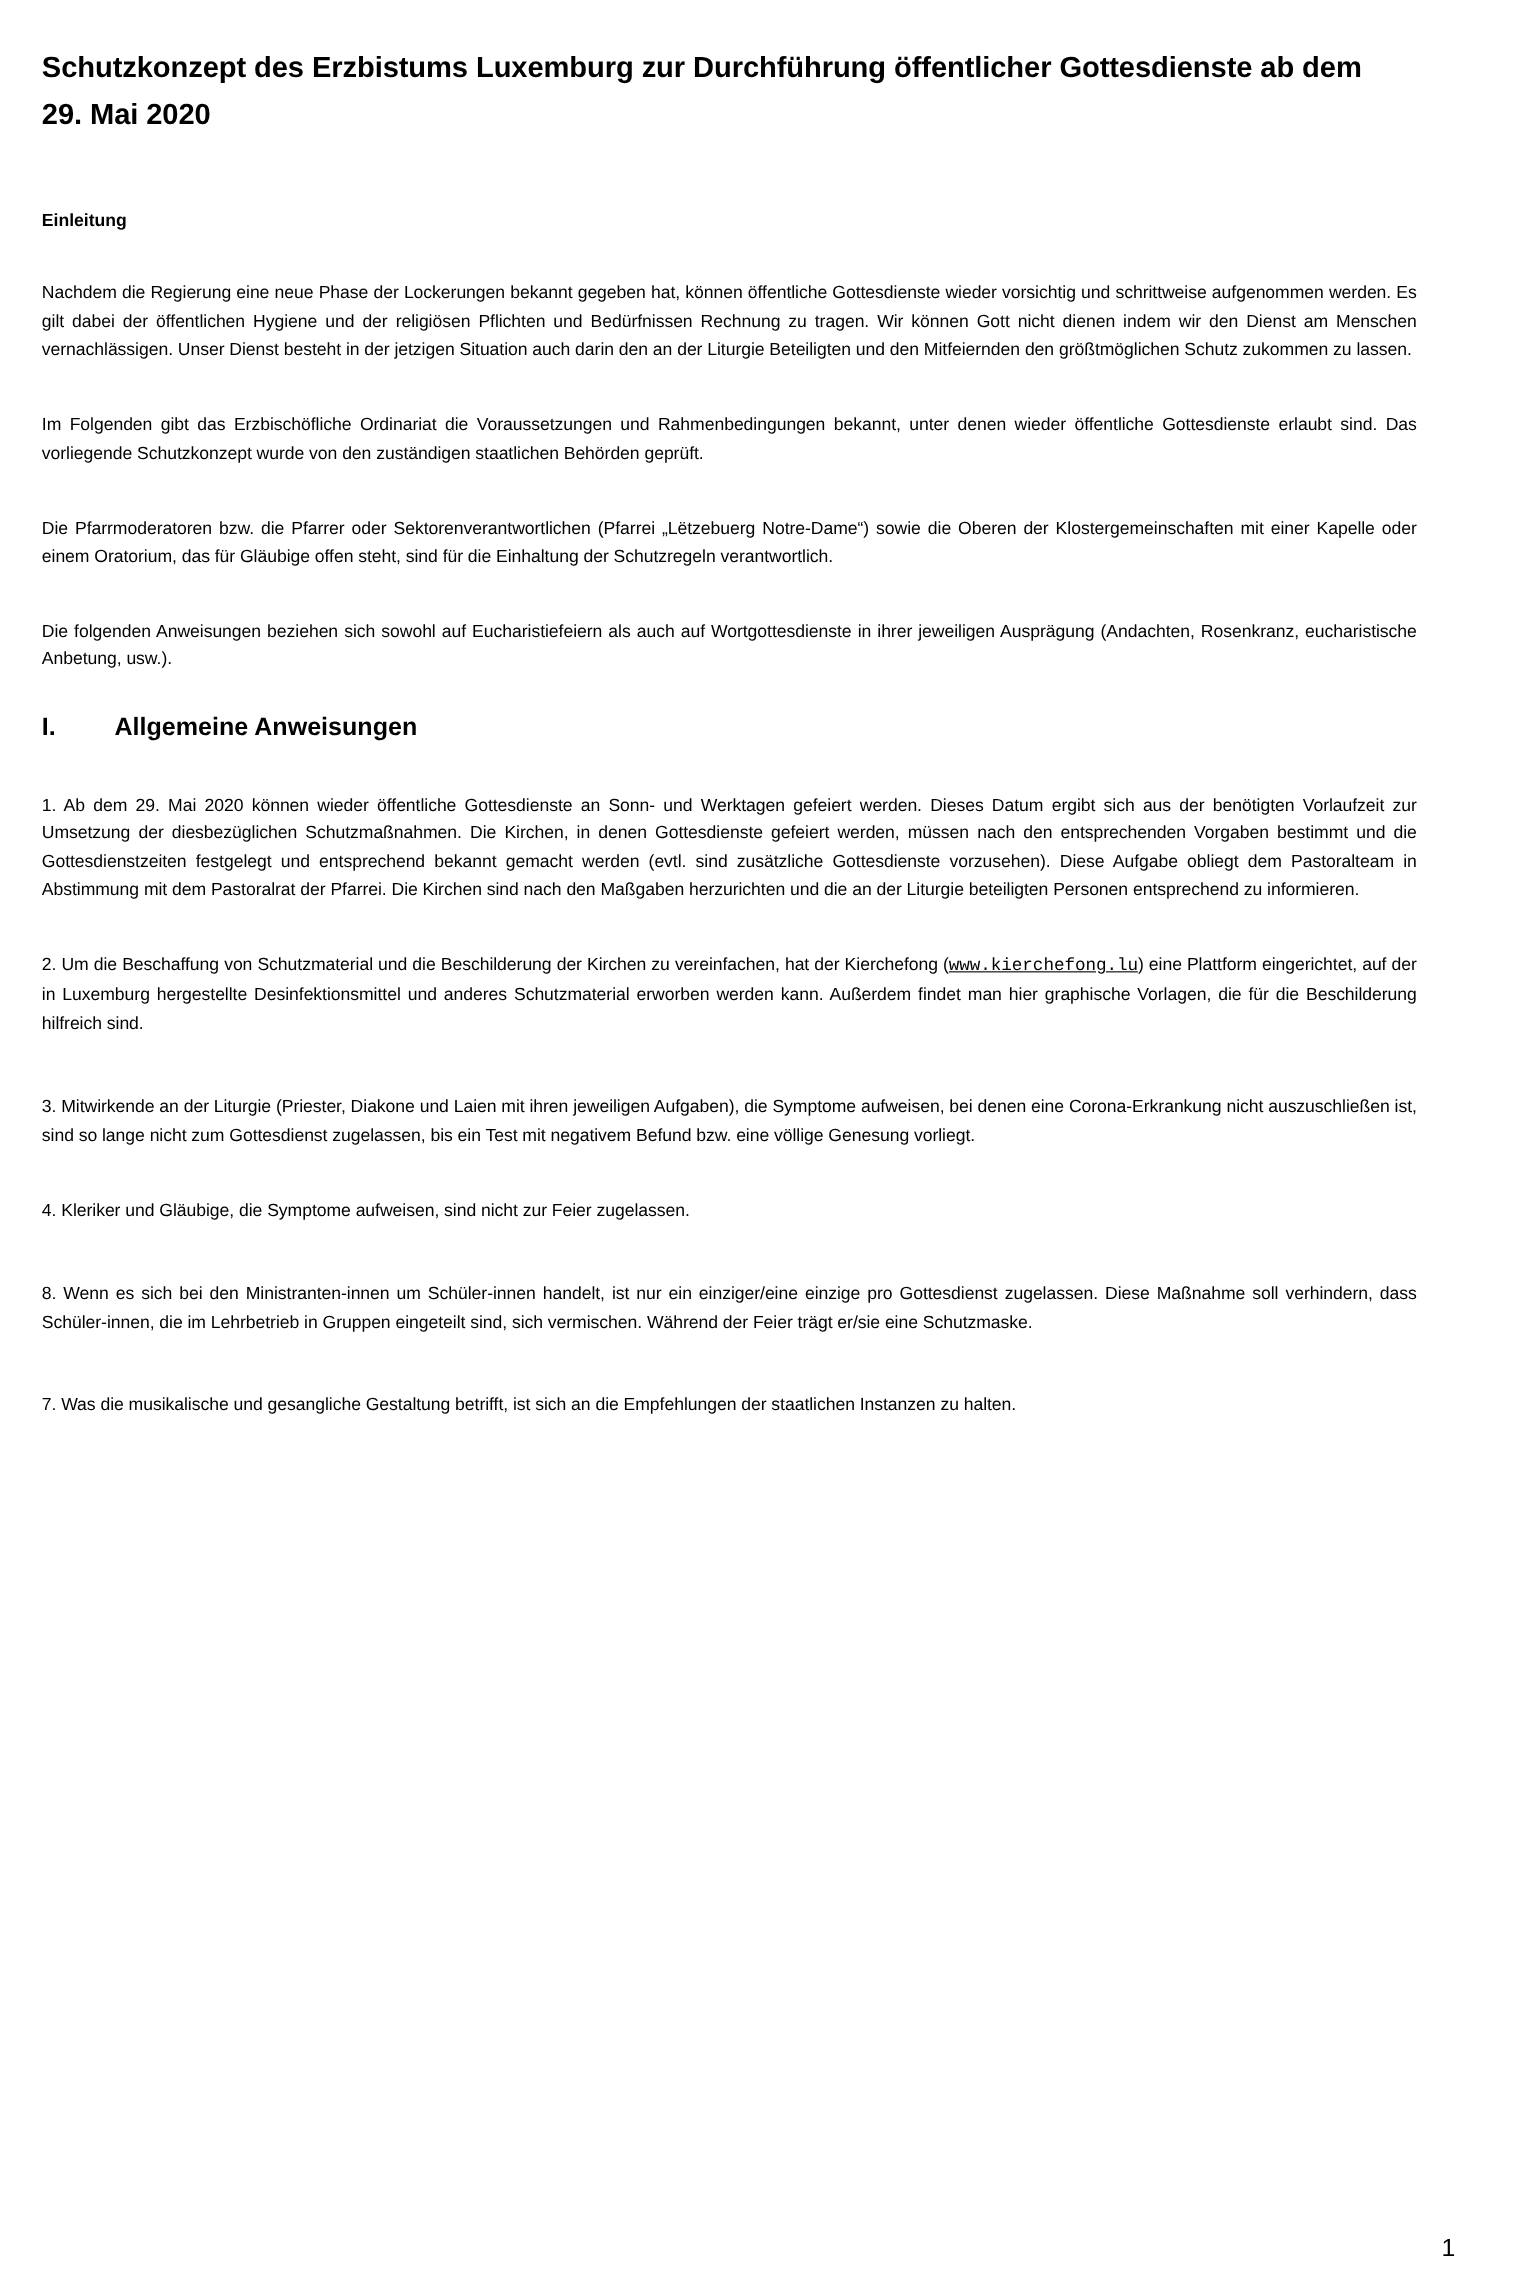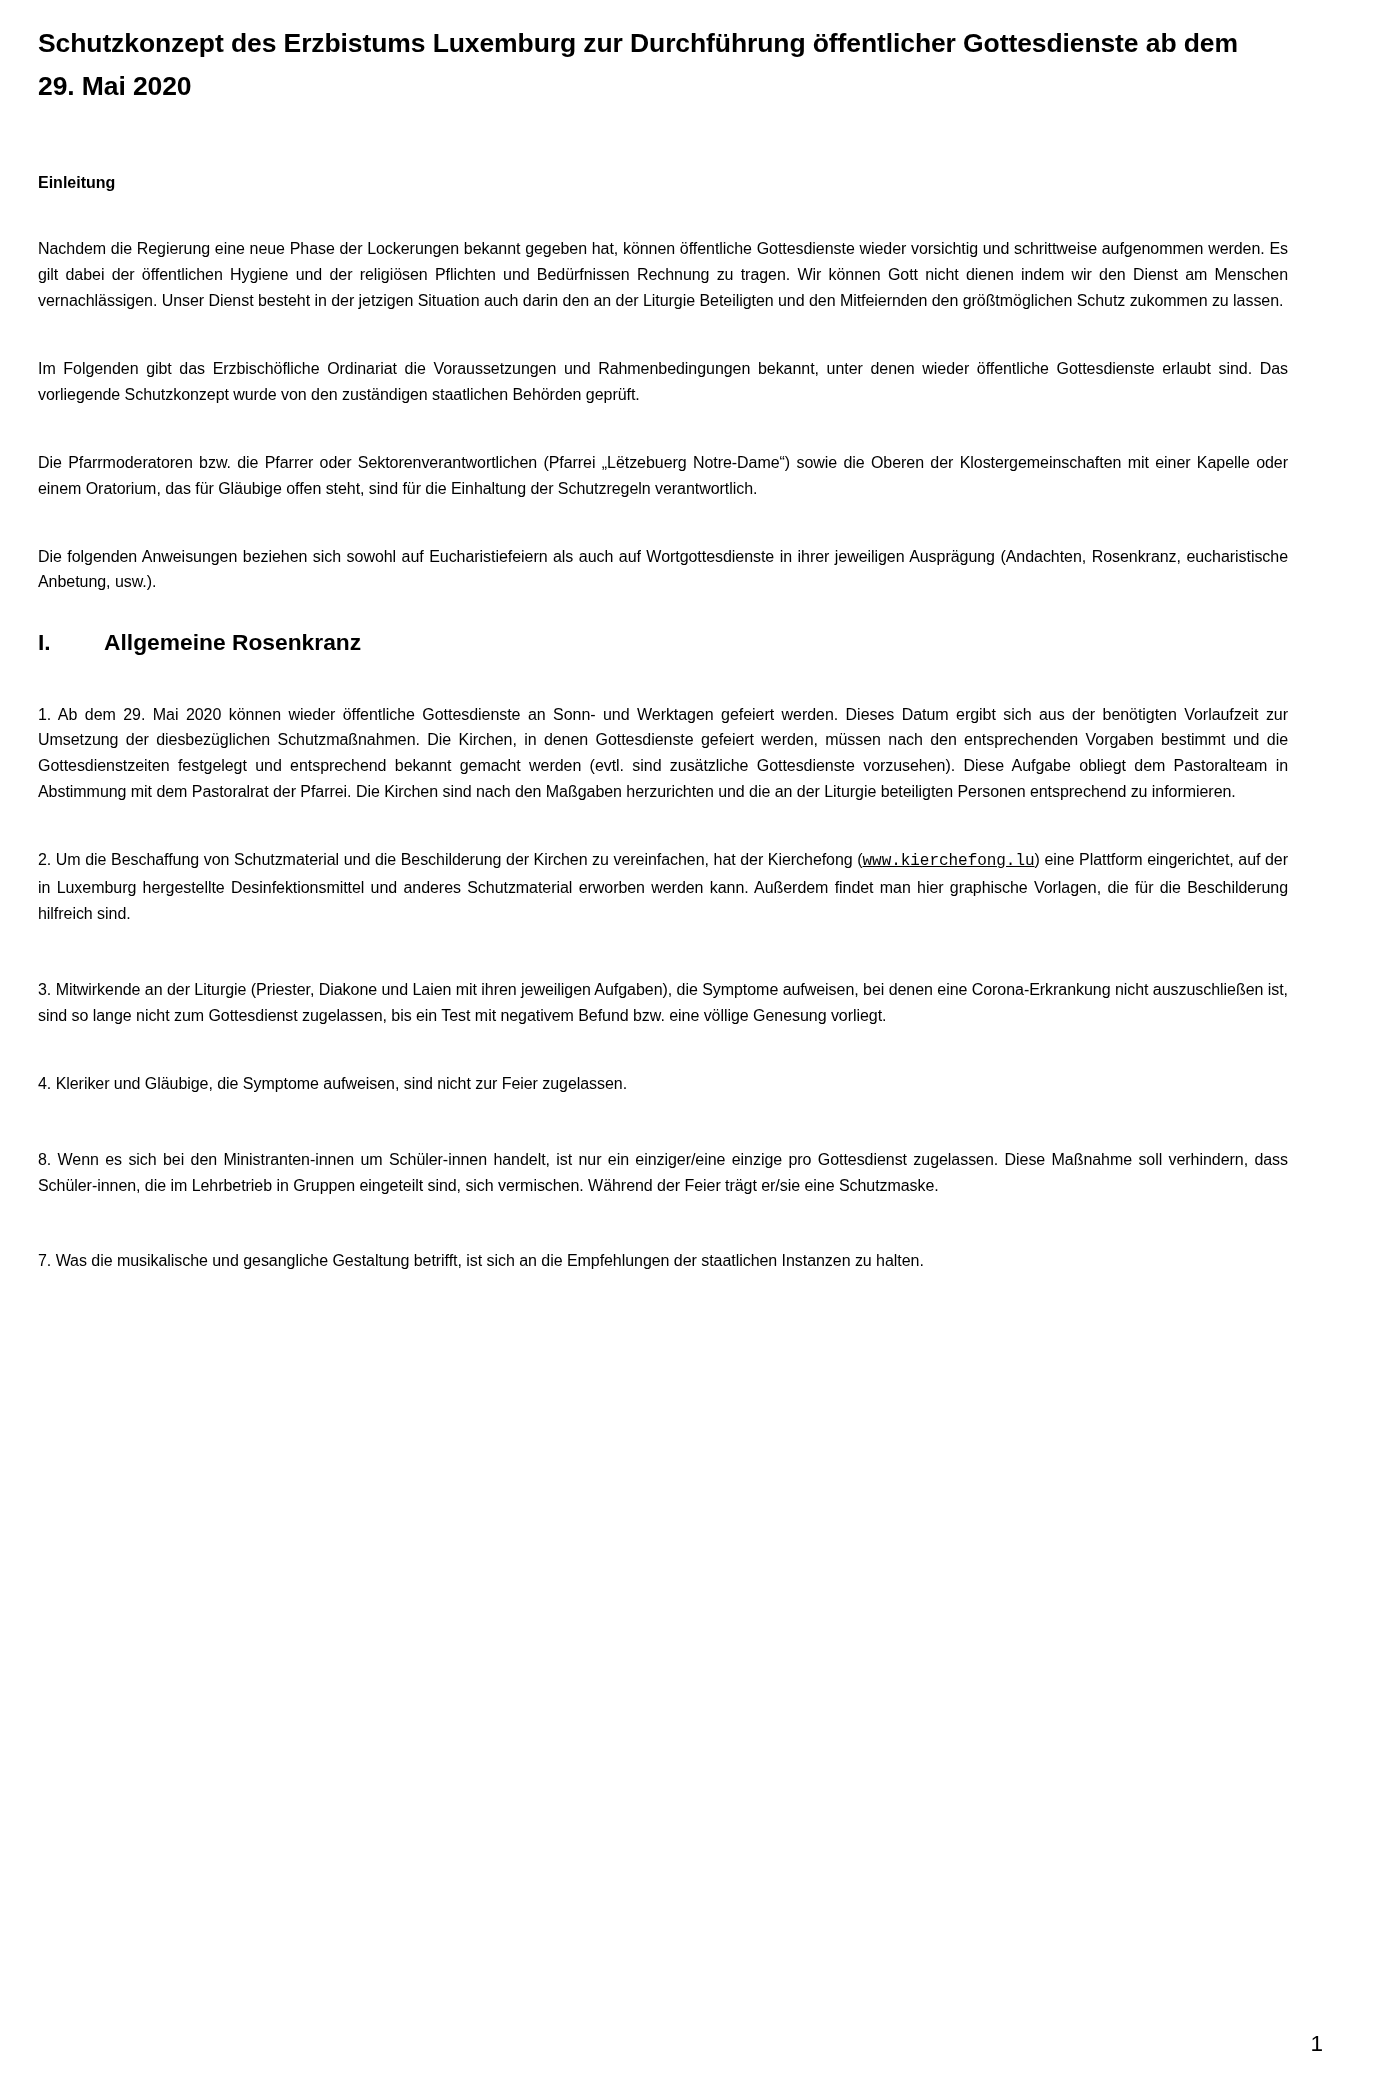--- a/index.html
+++ b/index.html
@@ -11,21 +11,21 @@
   body {
     font-family: "Liberation Sans", sans-serif;
     color: #000000;
   }
   .page {
     position: relative;
     width: 1383px;
     min-height: 2083px;
     box-sizing: border-box;
     background: #ffffff;
-    padding: 18px 95px 40px 38px;
+    padding: 36px 95px 40px 38px;
     margin: 0 auto;
   }
   .doc-title {
     font-size: 26.5px;
     font-weight: bold;
     line-height: 1.62;
     letter-spacing: -0.1px;
     margin: 0 0 0 0;
     padding-top: 4px;
     text-align: left;
@@ -93,21 +93,21 @@
   <p class="body-text gap-lg">Nachdem die Regierung eine neue Phase der Lockerungen bekannt gegeben hat, können öffentliche Gottesdienste wieder vorsichtig und schrittweise aufgenommen werden. Es gilt dabei der öffentlichen Hygiene und der religiösen Pflichten und Bedürfnissen Rechnung zu tragen. Wir können Gott nicht dienen indem wir den Dienst am Menschen vernachlässigen. Unser Dienst besteht in der jetzigen Situation auch darin den an der Liturgie Beteiligten und den Mitfeiernden den größtmöglichen Schutz zukommen zu lassen.</p>
 
   <p class="body-text gap-lg">Im Folgenden gibt das Erzbischöfliche Ordinariat die Voraussetzungen und Rahmenbedingungen bekannt, unter denen wieder öffentliche Gottesdienste erlaubt sind. Das vorliegende Schutzkonzept wurde von den zuständigen staatlichen Behörden geprüft.</p>
 
   <p class="body-text gap-lg">Die Pfarrmoderatoren bzw. die Pfarrer oder Sektorenverantwortlichen (Pfarrei „Lëtzebuerg Notre-Dame“) sowie die Oberen der  Klostergemeinschaften mit einer Kapelle oder einem Oratorium, das für Gläubige offen steht, sind für die Einhaltung der Schutzregeln verantwortlich.</p>
 
   <p class="body-text gap-lg">Die folgenden Anweisungen beziehen sich sowohl auf Eucharistiefeiern als auch auf Wortgottesdienste in ihrer jeweiligen Ausprägung (Andachten, Rosenkranz, eucharistische Anbetung, usw.).</p>
 
   <div class="roman-heading">
     <span class="numeral">I.</span>
-    <span class="heading-text">Allgemeine Rosenkranz</span>
+    <span class="heading-text">Allgemeine Anweisungen</span>
   </div>
 
   <p class="body-text gap-lg">1. Ab dem 29. Mai 2020 können wieder öffentliche Gottesdienste an Sonn- und Werktagen gefeiert werden. Dieses Datum ergibt sich aus der benötigten Vorlaufzeit zur Umsetzung der diesbezüglichen Schutzmaßnahmen. Die Kirchen, in denen Gottesdienste gefeiert werden, müssen nach den entsprechenden Vorgaben bestimmt und die Gottesdienstzeiten festgelegt und entsprechend bekannt gemacht werden (evtl. sind zusätzliche Gottesdienste vorzusehen). Diese Aufgabe obliegt dem Pastoralteam in Abstimmung mit dem Pastoralrat der Pfarrei. Die Kirchen sind nach den Maßgaben herzurichten und die an der Liturgie beteiligten Personen entsprechend zu informieren.</p>
 
   <p class="body-text gap-lg">
     <span>2. Um die Beschaffung von Schutzmaterial und die Beschilderung der Kirchen zu vereinfachen, hat der </span><span class="ital">Kierchefong</span><span> (</span><span class="under">www.kierchefong.lu</span><span>) eine Plattform eingerichtet, auf der in Luxemburg hergestellte Desinfektionsmittel und anderes Schutzmaterial erworben werden kann. Außerdem findet man hier graphische Vorlagen, die für die Beschilderung hilfreich sind.</span>
   </p>
 
   <p class="body-text gap-xl">3. Mitwirkende an der Liturgie (Priester, Diakone und Laien mit ihren jeweiligen Aufgaben), die Symptome aufweisen, bei denen eine Corona-Erkrankung nicht auszuschließen ist, sind so lange nicht zum Gottesdienst zugelassen, bis ein Test mit negativem Befund bzw. eine völlige Genesung vorliegt.</p>
 

